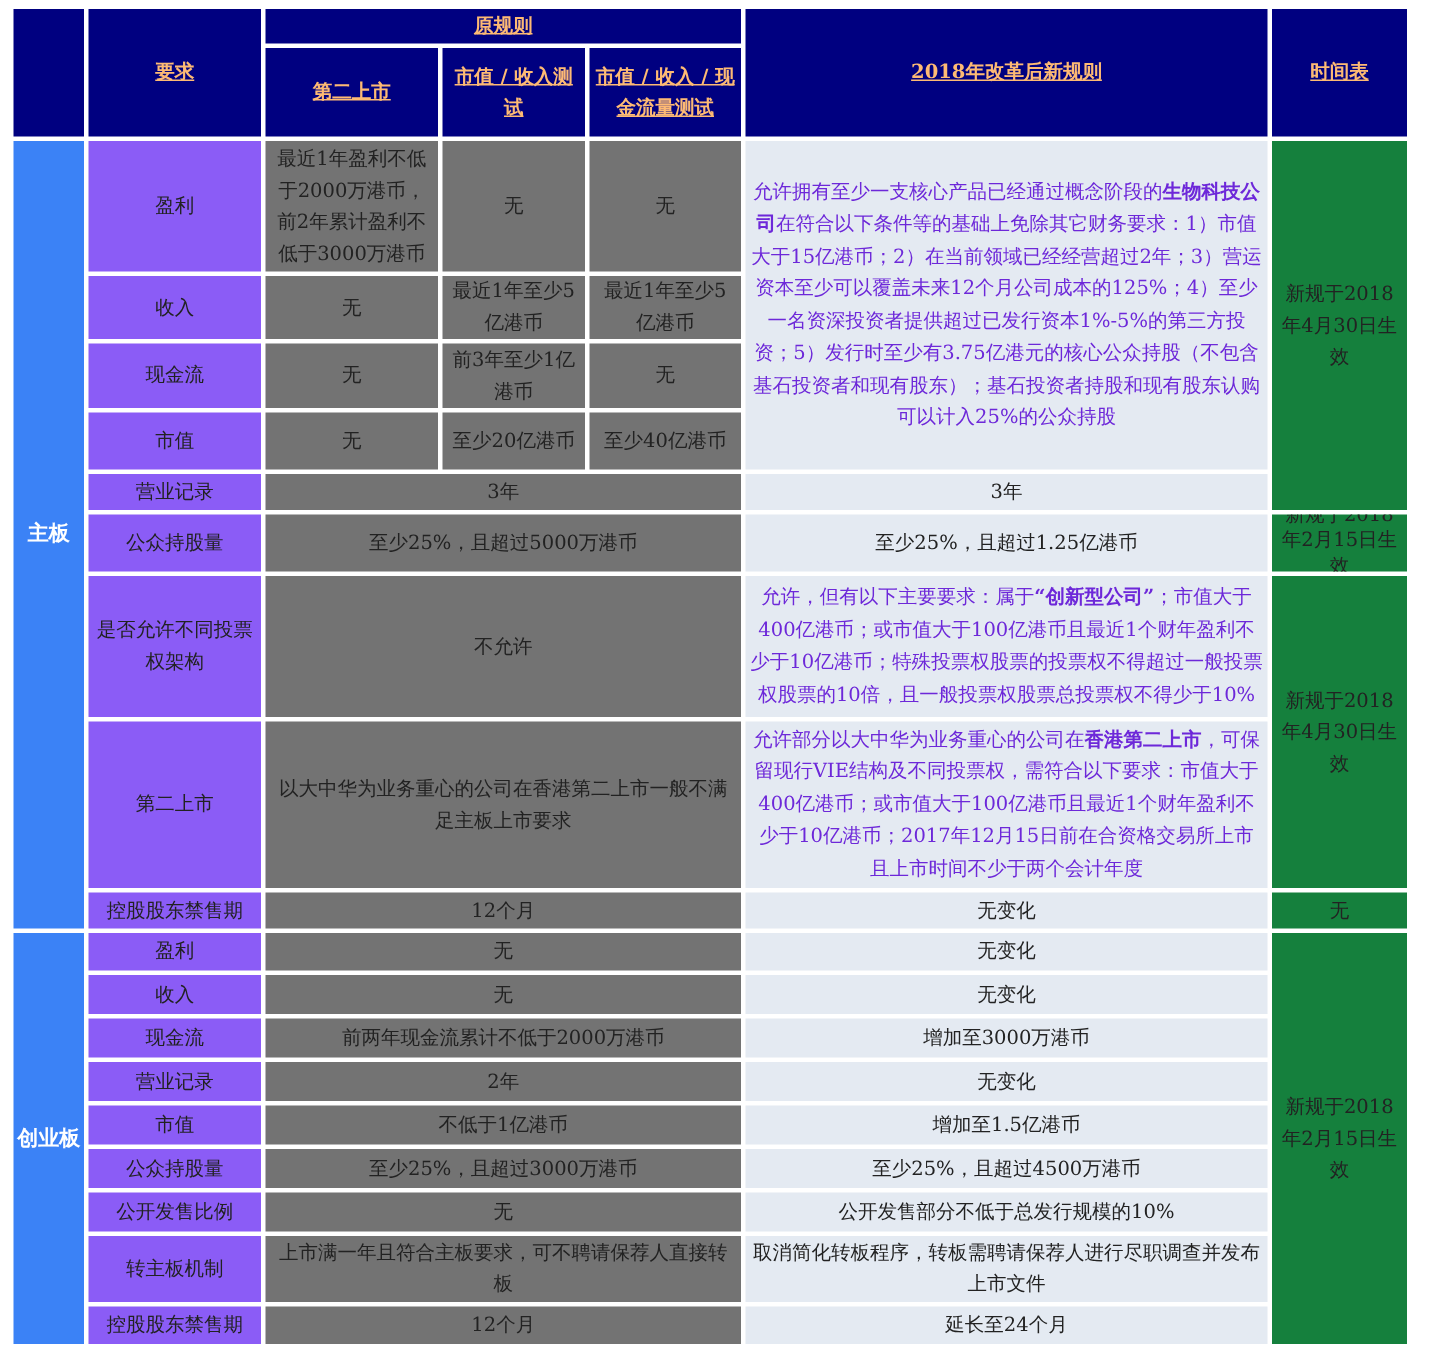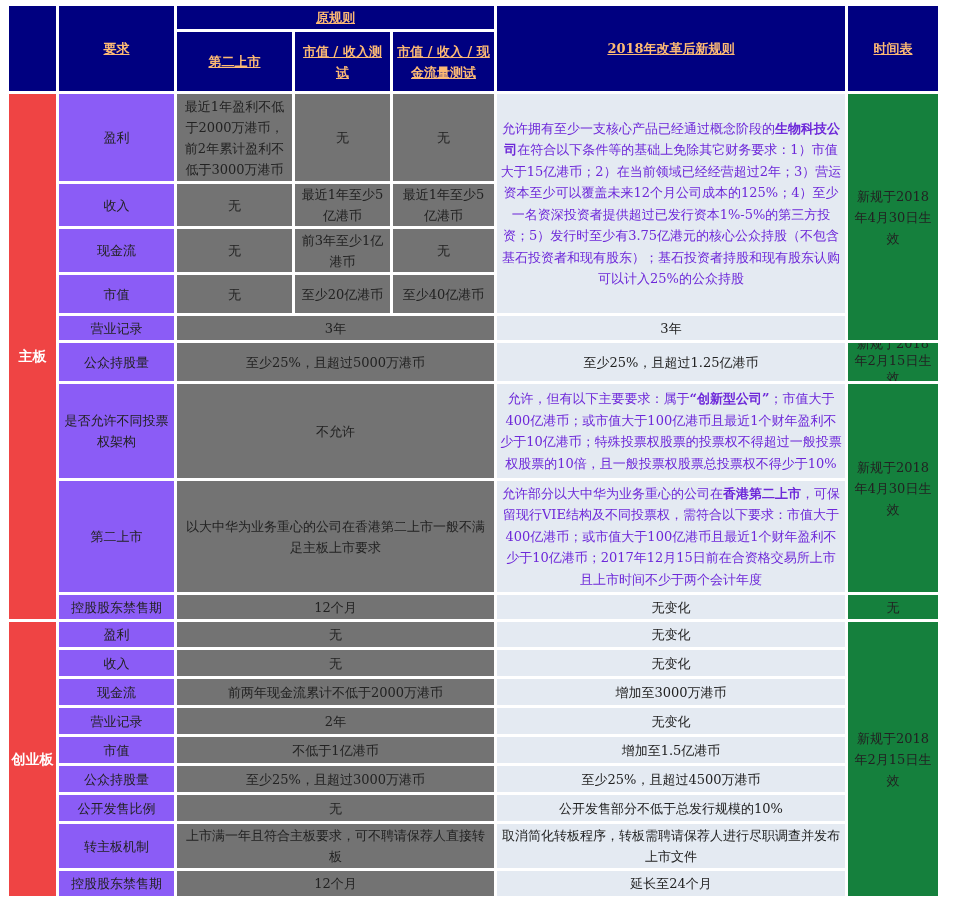--- a/index.html
+++ b/index.html
@@ -4,21 +4,21 @@
 <style>
   html, body { margin:0; padding:0; background:#ffffff; }
   body { width:960px; height:897px; overflow:hidden; font-family:"DejaVu Serif", serif; }
   table.grid {
     position:absolute; left:6px; top:3px;
     border-collapse:separate; border-spacing:3px;
     table-layout:fixed;
   }
   td, th { padding:0 4px; text-align:center; vertical-align:middle; font-size:13px; line-height:21px; color:#222; overflow:hidden; }
   th { background:#000080; color:#fdba74; font-weight:bold; font-size:13px;text-decoration:underline; }
-  td.section { background:#ef4444; color:#fff; font-weight:bold; font-size:14px; padding:0; }
+  td.section { background:#3b82f6; color:#fff; font-weight:bold; font-size:14px; padding:0; }
   td.req { background:#8b5cf6; color:#222; }
   td.old { background:#737373; }
   td.new { background:#e4eaf2; }
   td.new.red { color:#6d28d9; text-align:center; padding:0 3px; line-height:21.5px; }
   td.time { background:#15803d; }
   td.time.clip { line-height:17px; }
   .b { font-weight:bold; }
   .clipbox { height:38px; overflow:hidden; display:flex; align-items:center; justify-content:center; }
   .clipbox span { display:block; margin-top:-4px; }
 </style>

